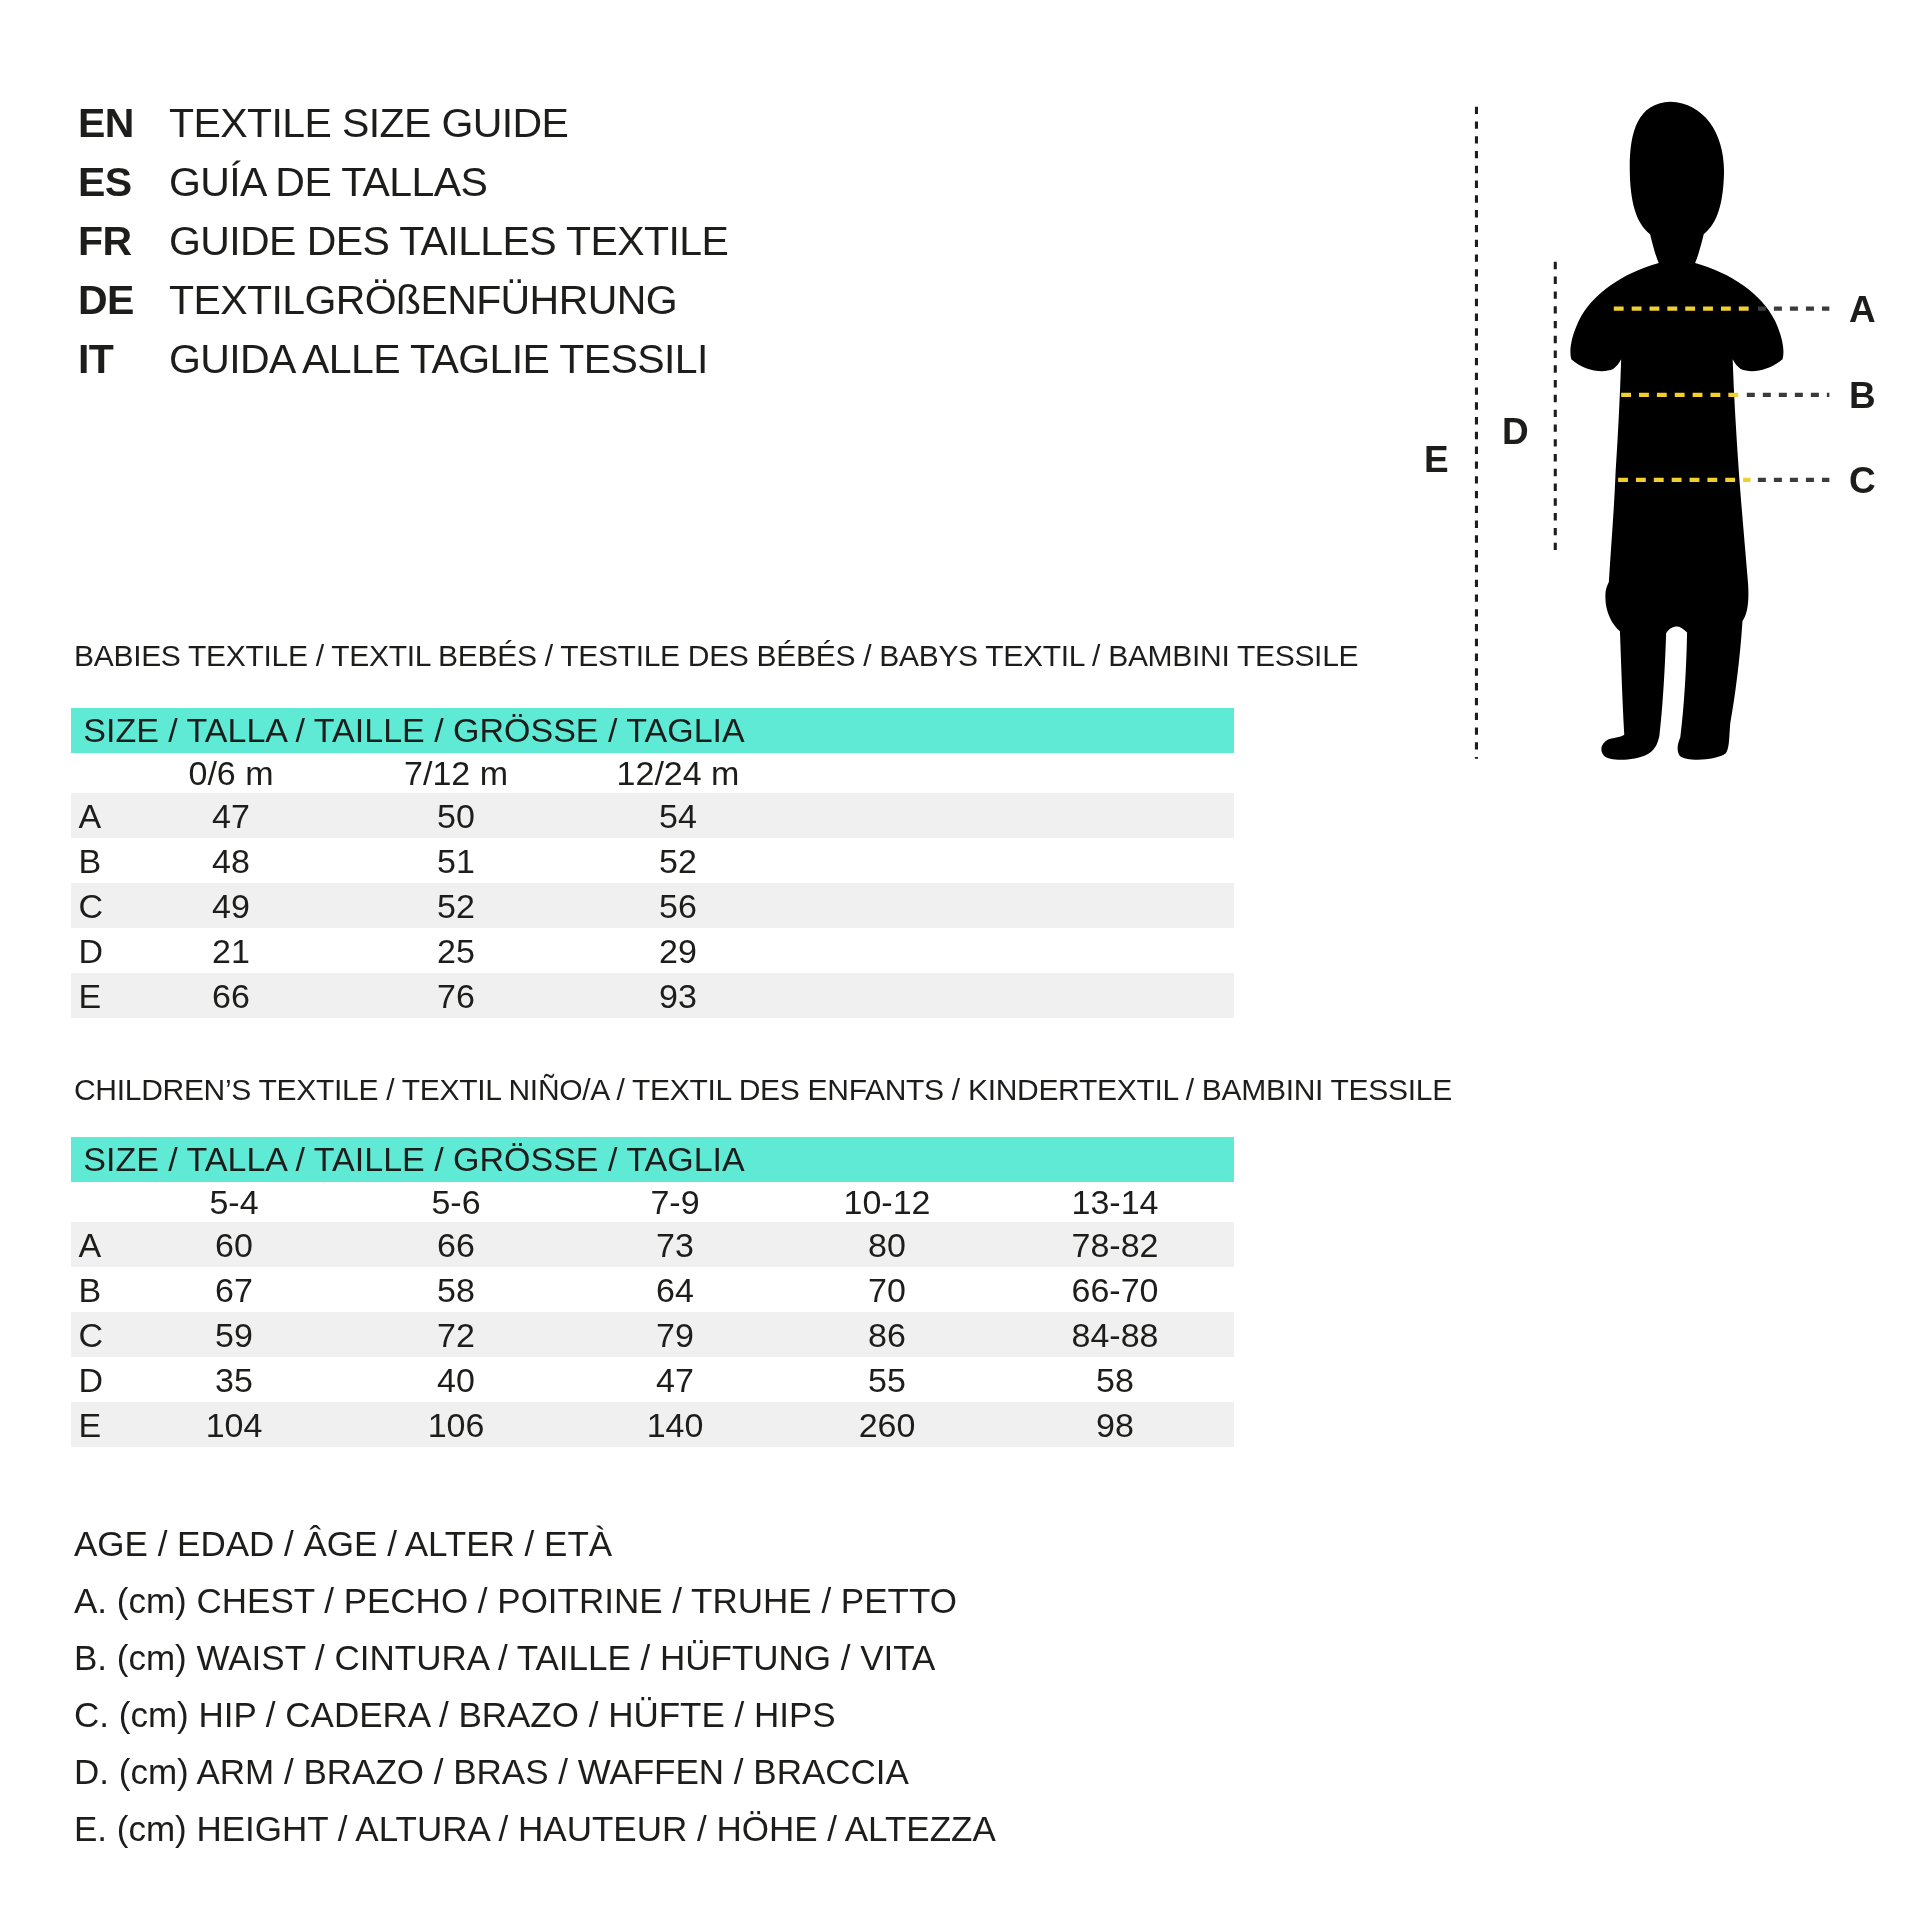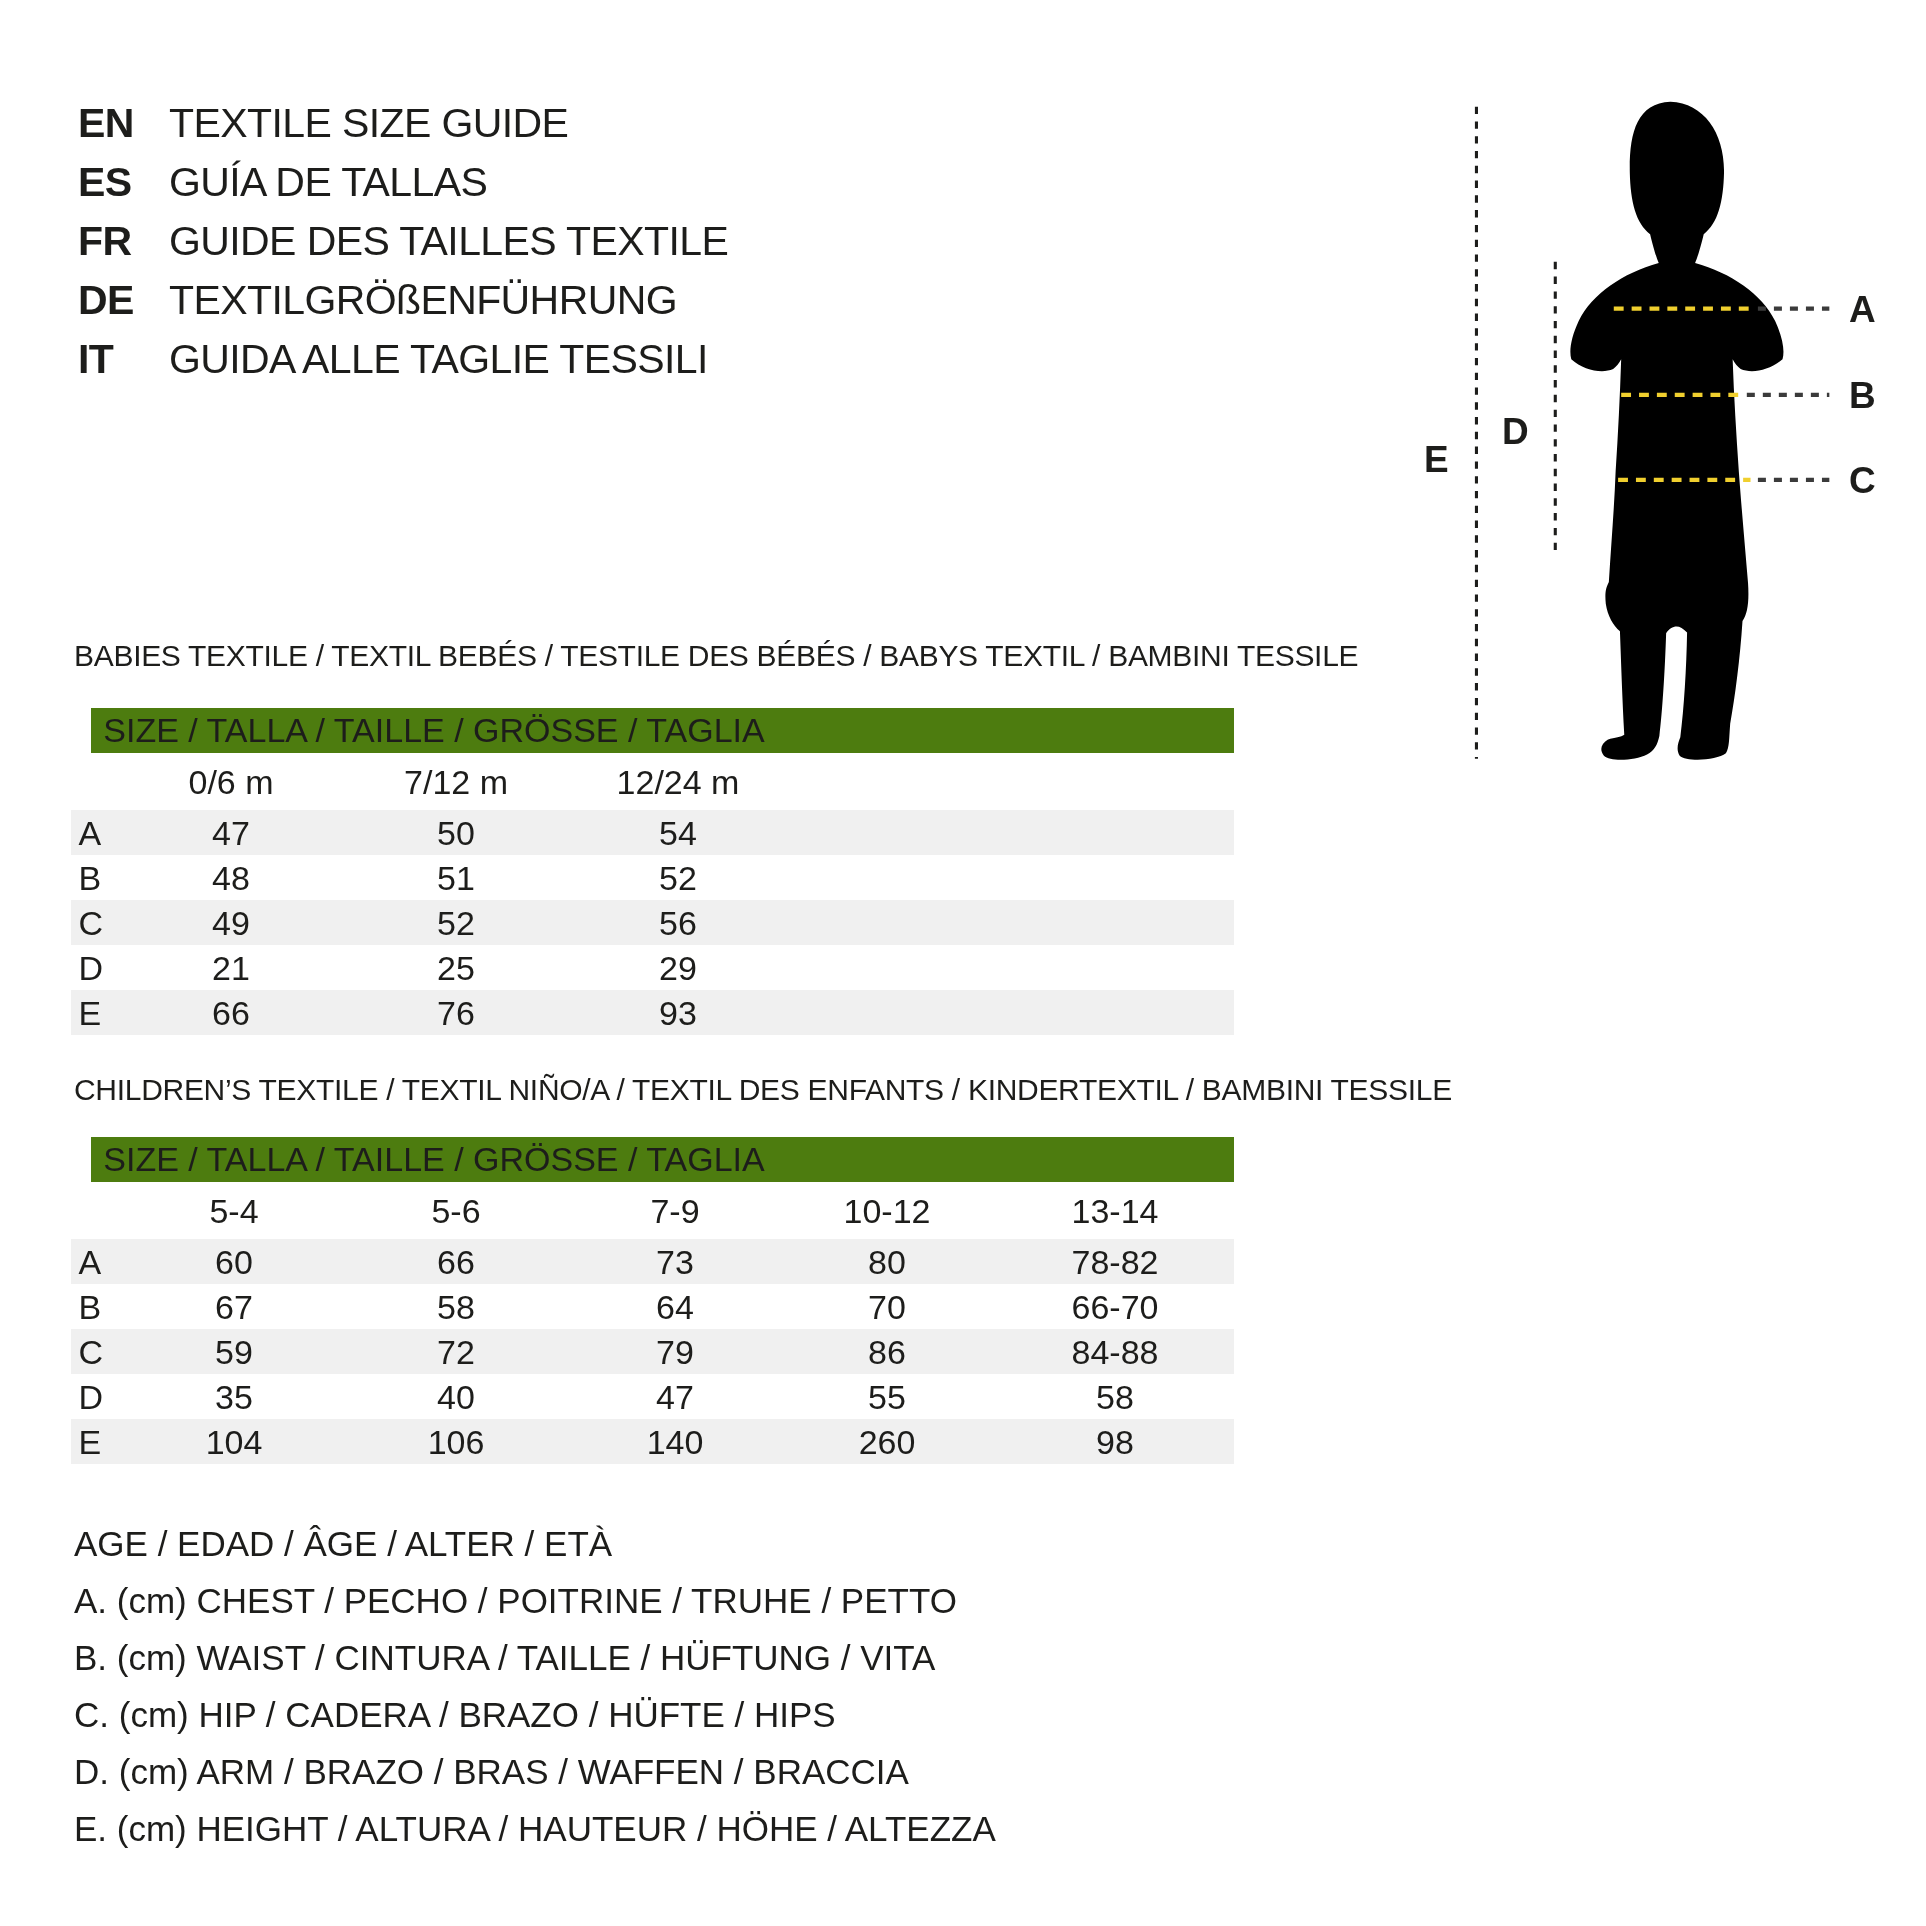--- a/index.html
+++ b/index.html
@@ -21,25 +21,25 @@
   .figure text{font-family:"Liberation Sans", sans-serif;font-weight:700;font-size:60px;fill:#1d1d1b;}
   
   .section-heading{position:absolute;left:74px;font-size:30px;font-weight:400;white-space:nowrap;letter-spacing:-0.3px;}
   .heading-babies{top:639px;}
   .heading-children{top:1073px;}
   
   .size-table{position:absolute;left:71px;width:1163px;}
   .table-babies{top:708px;}
   .table-children{top:1137px;}
   .size-bar{
-    height:45px;line-height:45px;background:#4d7c0f;
-    font-size:34px;padding-left:12.3px;white-space:nowrap;margin-left:20px;
+    height:45px;line-height:45px;background:#5eead4;
+    font-size:34px;padding-left:12.3px;white-space:nowrap;
   }
   .trow{position:relative;height:45px;}
-  .trow.thead{height:57px;}
+  .trow.thead{height:40px;}
   .trow.striped{background:#f0f0f0;}
   .rletter{
     position:absolute;left:7.4px;top:50%;transform:translateY(-50%);
     font-size:34px;
   }
   .cell{
     position:absolute;top:50%;transform:translate(-50%,-50%);
     font-size:34px;white-space:nowrap;
   }
   .b1{left:160px}.b2{left:385px}.b3{left:607px}

